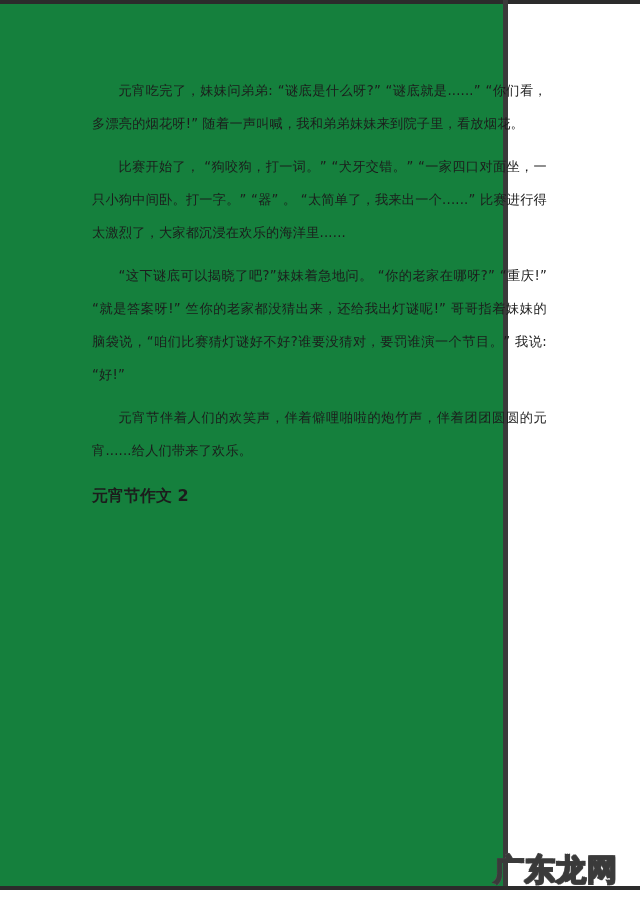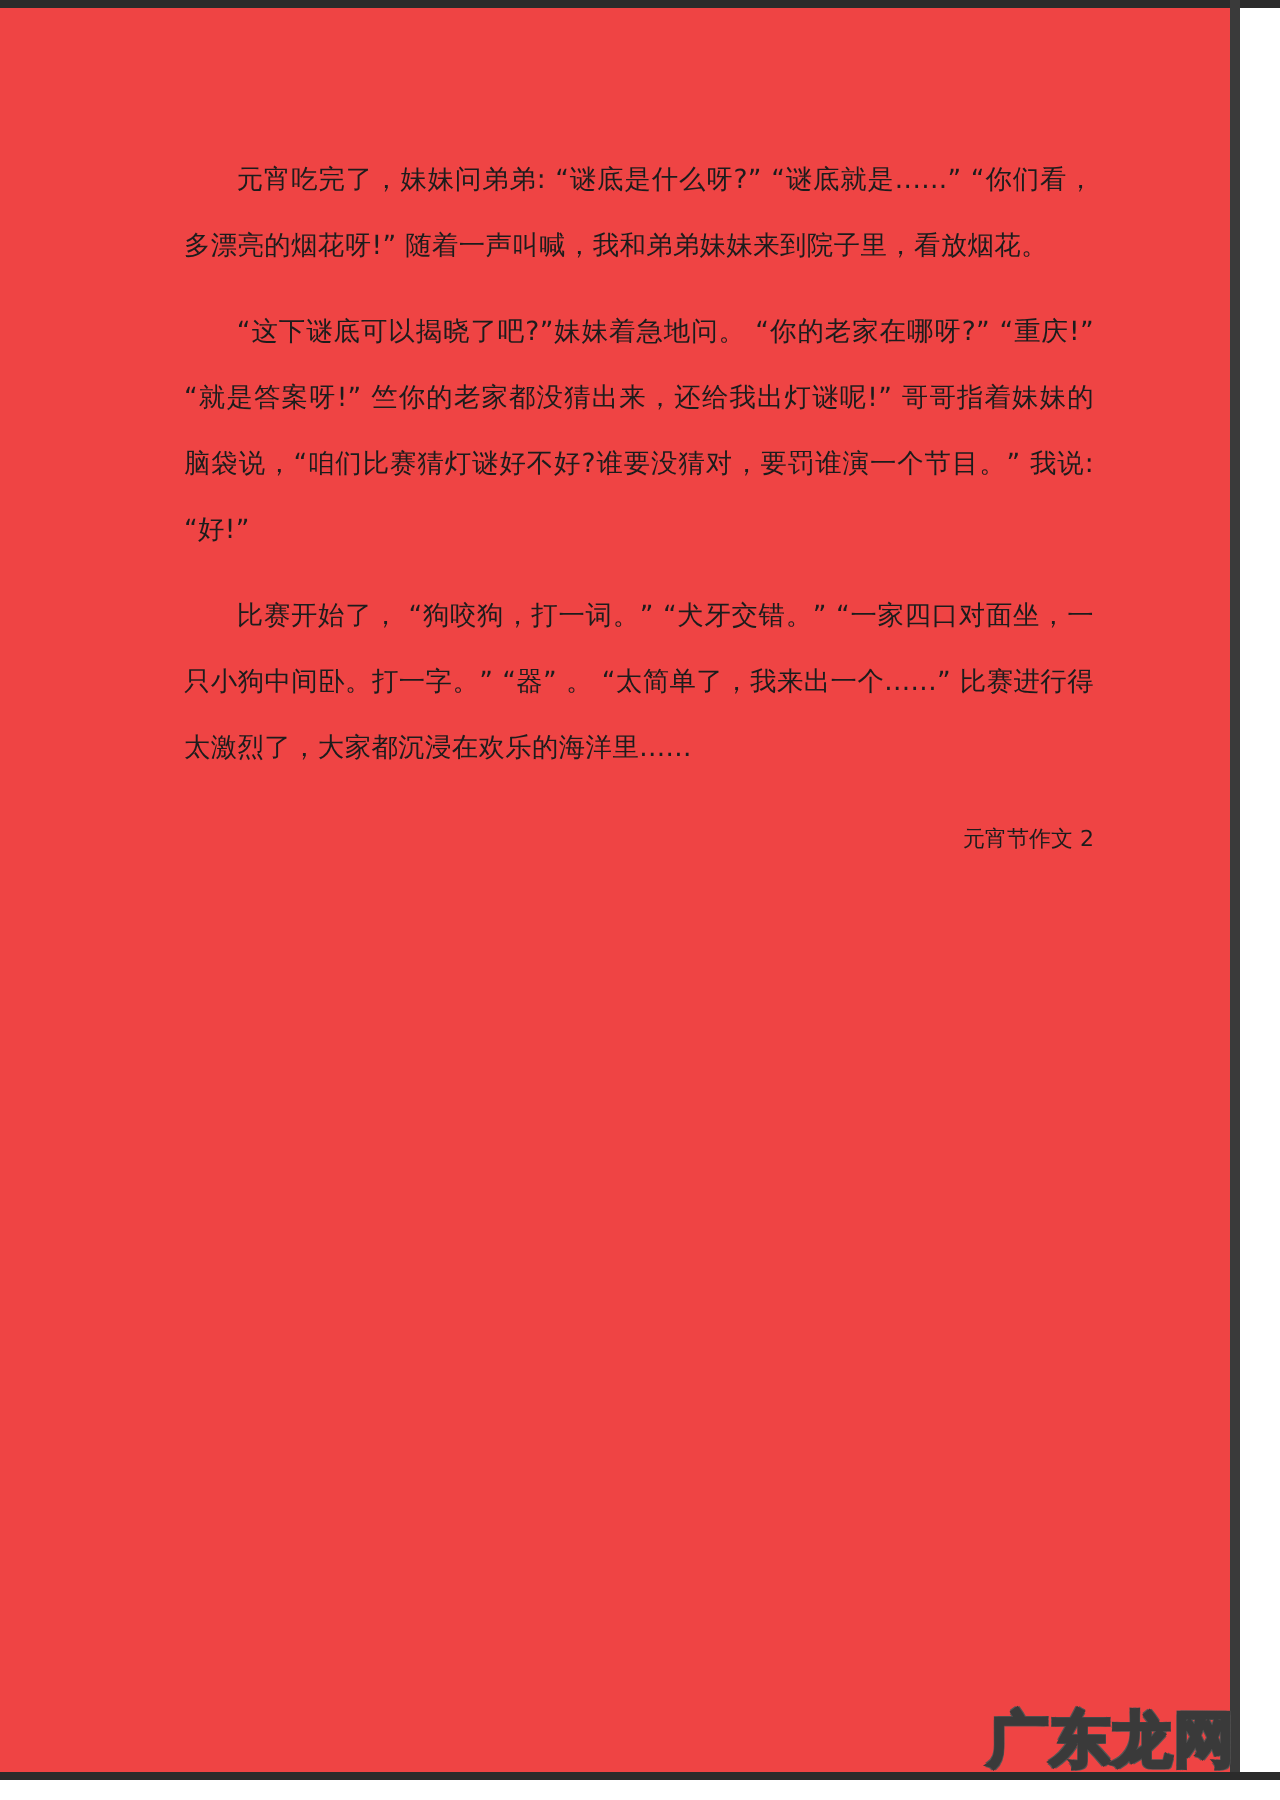--- a/index.html
+++ b/index.html
@@ -10,23 +10,23 @@
   body {
     width: 640px;
     height: 900px;
     background: #ffffff;
     font-family: "DejaVu Sans", "Liberation Sans", sans-serif;
     overflow: hidden;
   }
 
   #page {
     position: relative;
-    width: 620px;
+    width: 508px;
     height: 900px;
-    background: #ef4444;
+    background: #15803d;
     box-sizing: border-box;
   }
 
   
   .edge-top {
     position: absolute;
     top: 0; left: 0;
     width: 640px;
     height: 4px;
     background: #2b2b2b;
@@ -70,24 +70,24 @@
     line-height: 33px;
     color: #1c1c1c;
     text-align: justify;
     text-justify: inter-ideograph;
     letter-spacing: 0.2px;
     font-family: "DejaVu Sans", "Liberation Sans", sans-serif;
   }
 
   h2.section-title {
     margin: 12px 0 6px 0;
-    font-size: 11px;
+    font-size: 16px;
     line-height: 33px;
-    font-weight: 400;
-    text-align: right;
+    font-weight: 700;
+    text-align: left;
     text-indent: 0;
     color: #1c1c1c;
   }
 
   
   .watermark {
     position: absolute;
     left: 494px;
     top: 850px;
     font-size: 30px;
@@ -111,22 +111,23 @@
 <div id="page">
 
   <div class="edge-top"></div>
   <div class="edge-right"></div>
   <div class="edge-bottom"></div>
   <div class="edge-bottom-fill"></div>
 
   <div class="doc-body">
 
     <p class="para">元宵吃完了，妹妹问弟弟: “谜底是什么呀?” “谜底就是......” “你们看，多漂亮的烟花呀!” 随着一声叫喊，我和弟弟妹妹来到院子里，看放烟花。</p>
+    <p class="para">比赛开始了， “狗咬狗，打一词。” “犬牙交错。” “一家四口对面坐，一只小狗中间卧。打一字。” “器” 。 “太简单了，我来出一个......” 比赛进行得太激烈了，大家都沉浸在欢乐的海洋里......</p>
     <p class="para">“这下谜底可以揭晓了吧?”妹妹着急地问。 “你的老家在哪呀?” “重庆!” “就是答案呀!” 竺你的老家都没猜出来，还给我出灯谜呢!” 哥哥指着妹妹的脑袋说，“咱们比赛猜灯谜好不好?谁要没猜对，要罚谁演一个节目。” 我说: “好!”</p>
-    <p class="para">比赛开始了， “狗咬狗，打一词。” “犬牙交错。” “一家四口对面坐，一只小狗中间卧。打一字。” “器” 。 “太简单了，我来出一个......” 比赛进行得太激烈了，大家都沉浸在欢乐的海洋里......</p>
+    <p class="para">元宵节伴着人们的欢笑声，伴着僻哩啪啦的炮竹声，伴着团团圆圆的元宵......给人们带来了欢乐。</p>
 
     <h2 class="section-title">元宵节作文 2</h2>
 
 
   </div>
 
   <div class="watermark">广东龙网</div>
 
 </div>
 

